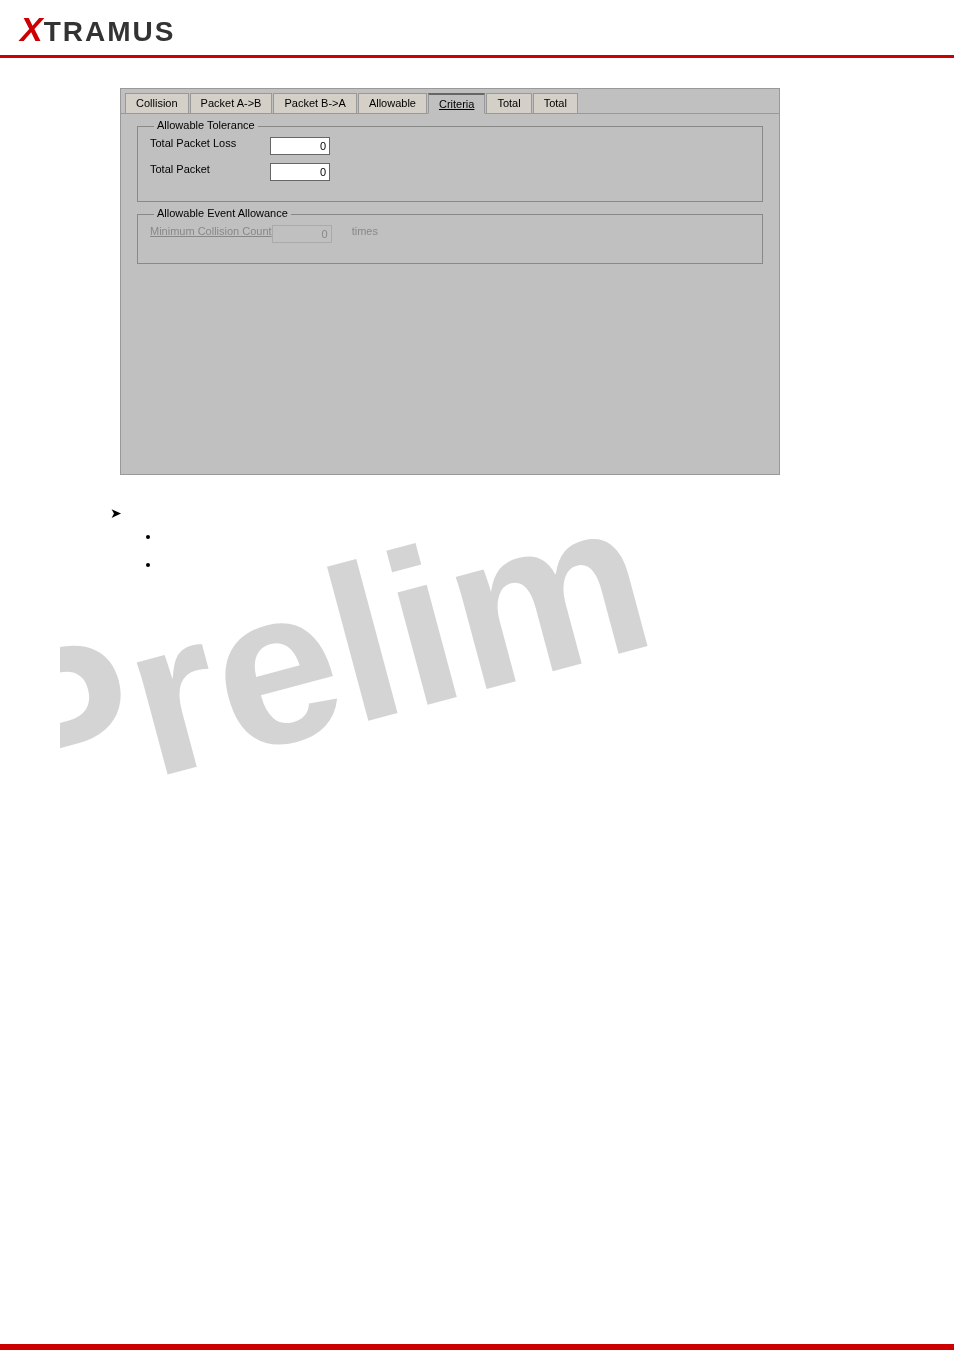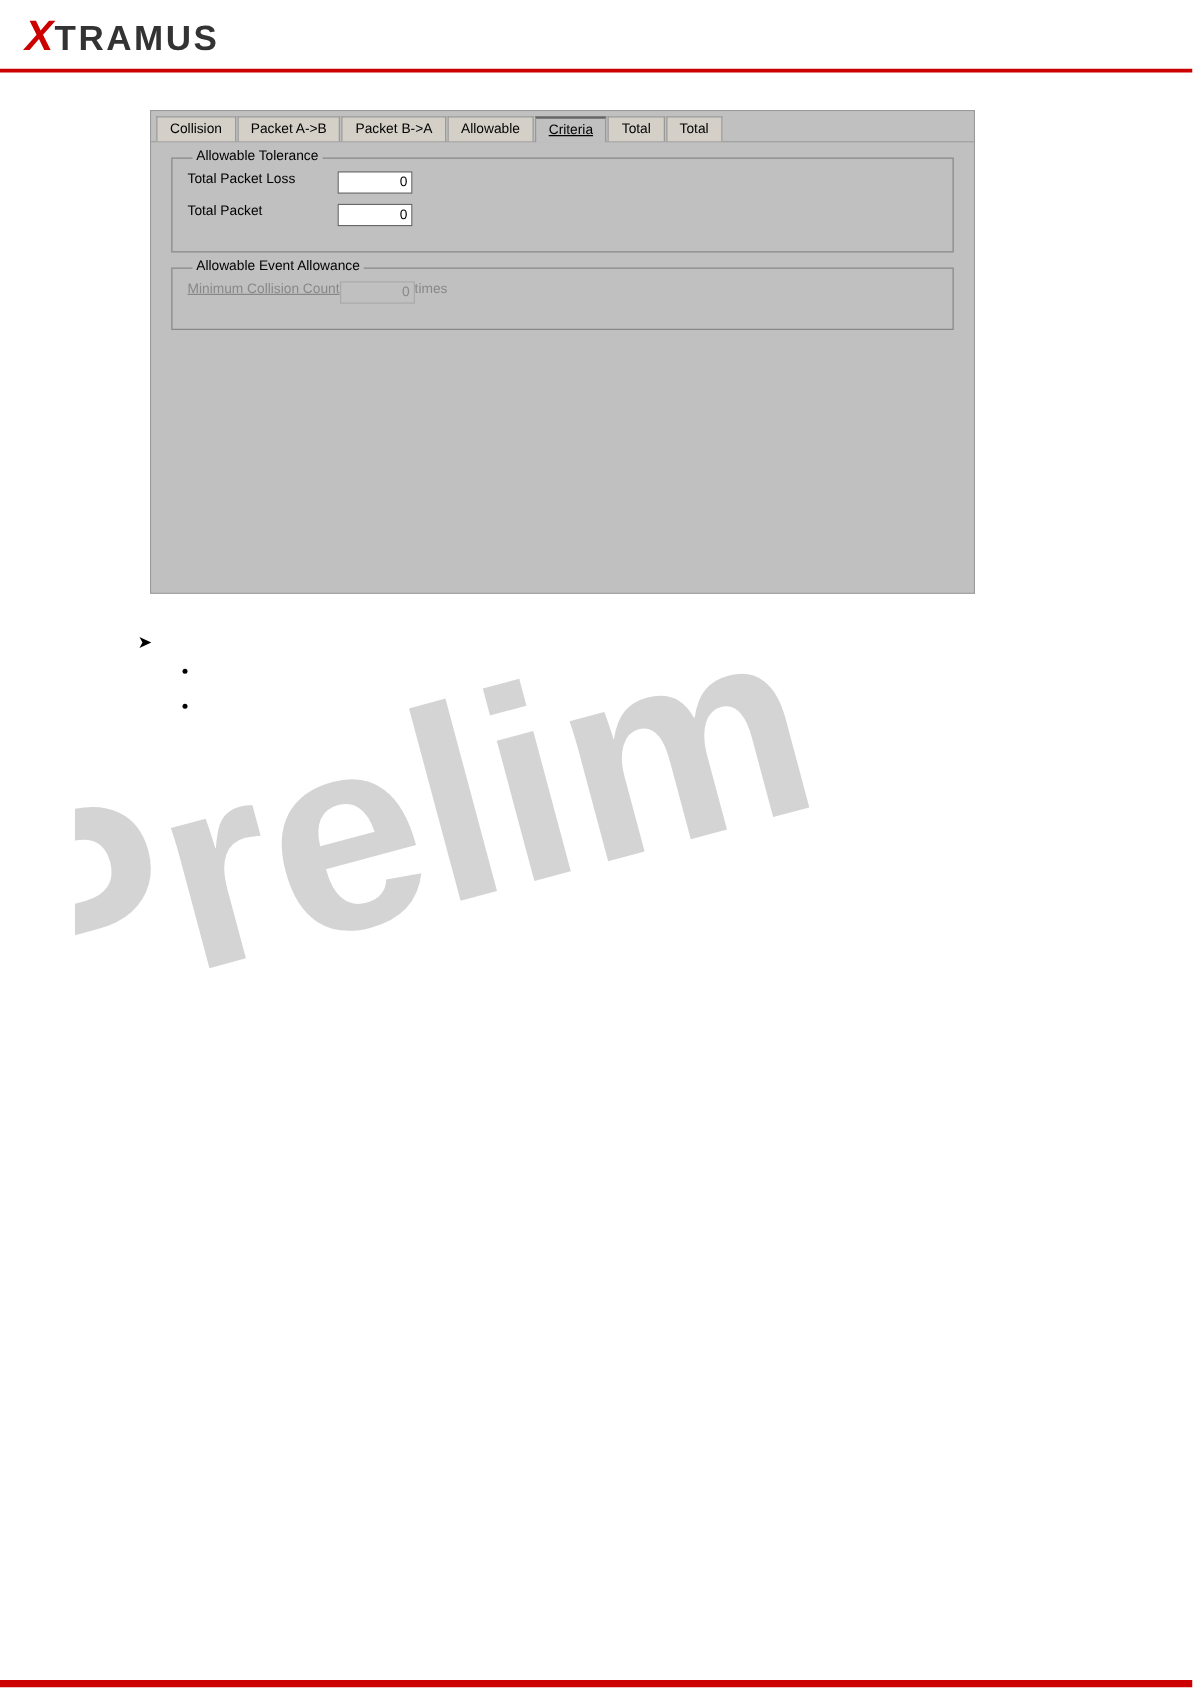--- a/index.html
+++ b/index.html
@@ -146,21 +146,21 @@
       text-align: right;
     }
 
     .form-input.disabled {
       background: #c0c0c0;
       color: #888;
       border-color: #aaa;
     }
 
     .input-suffix {
-      margin-left: 0;
+      margin-left: 20px;
       font-size: 11px;
       color: #888;
     }
 
     
     .footer-bar {
       position: absolute;
       bottom: 0;
       left: 0;
       right: 0;

